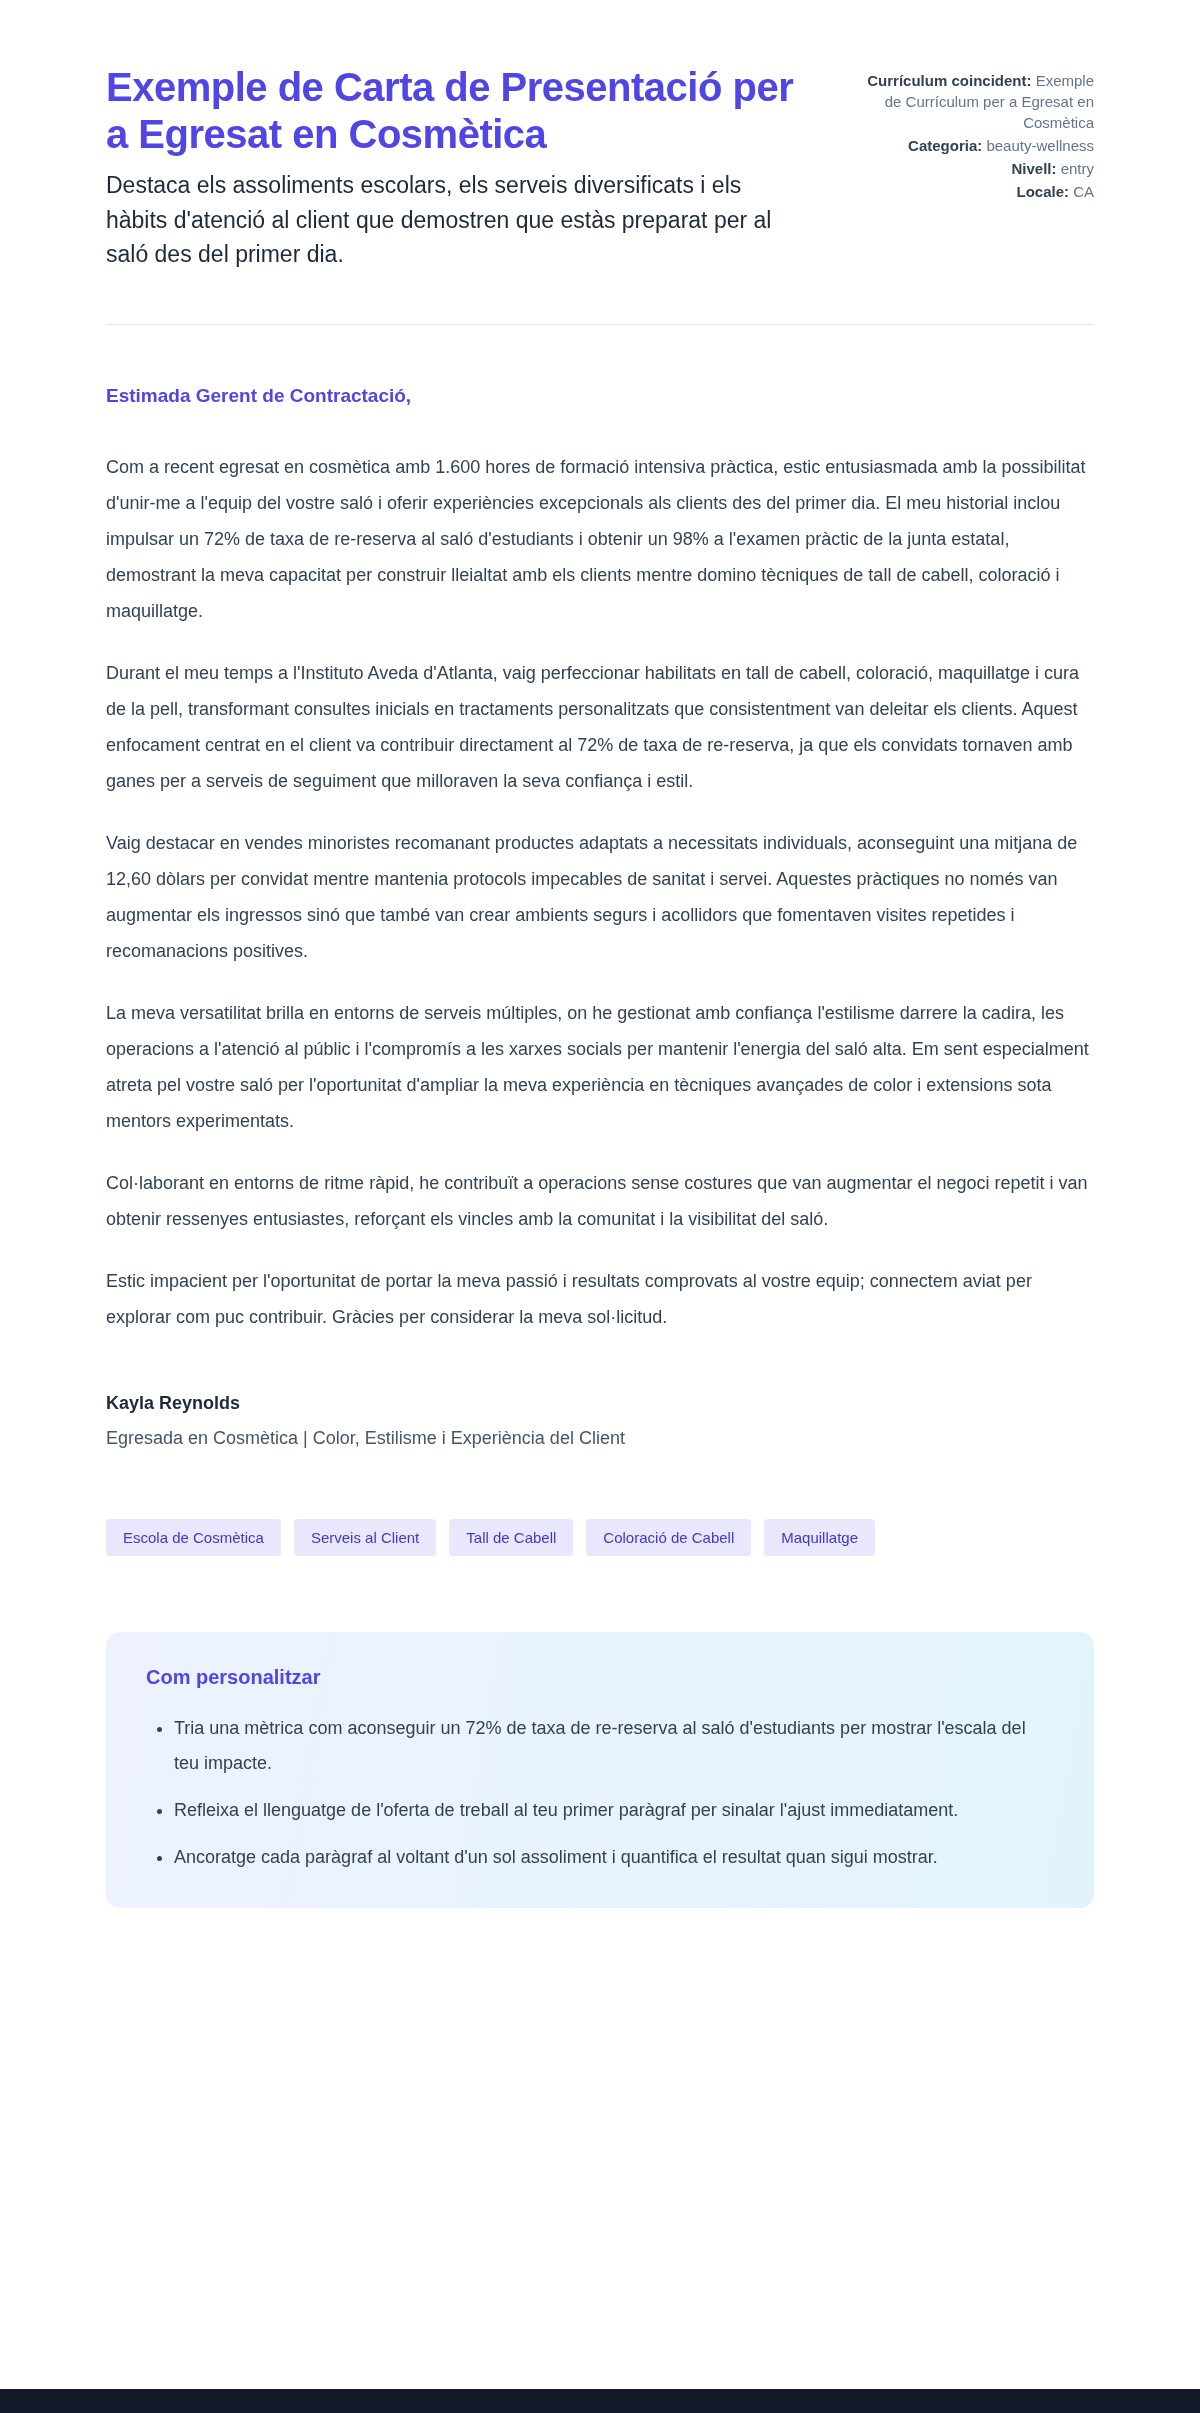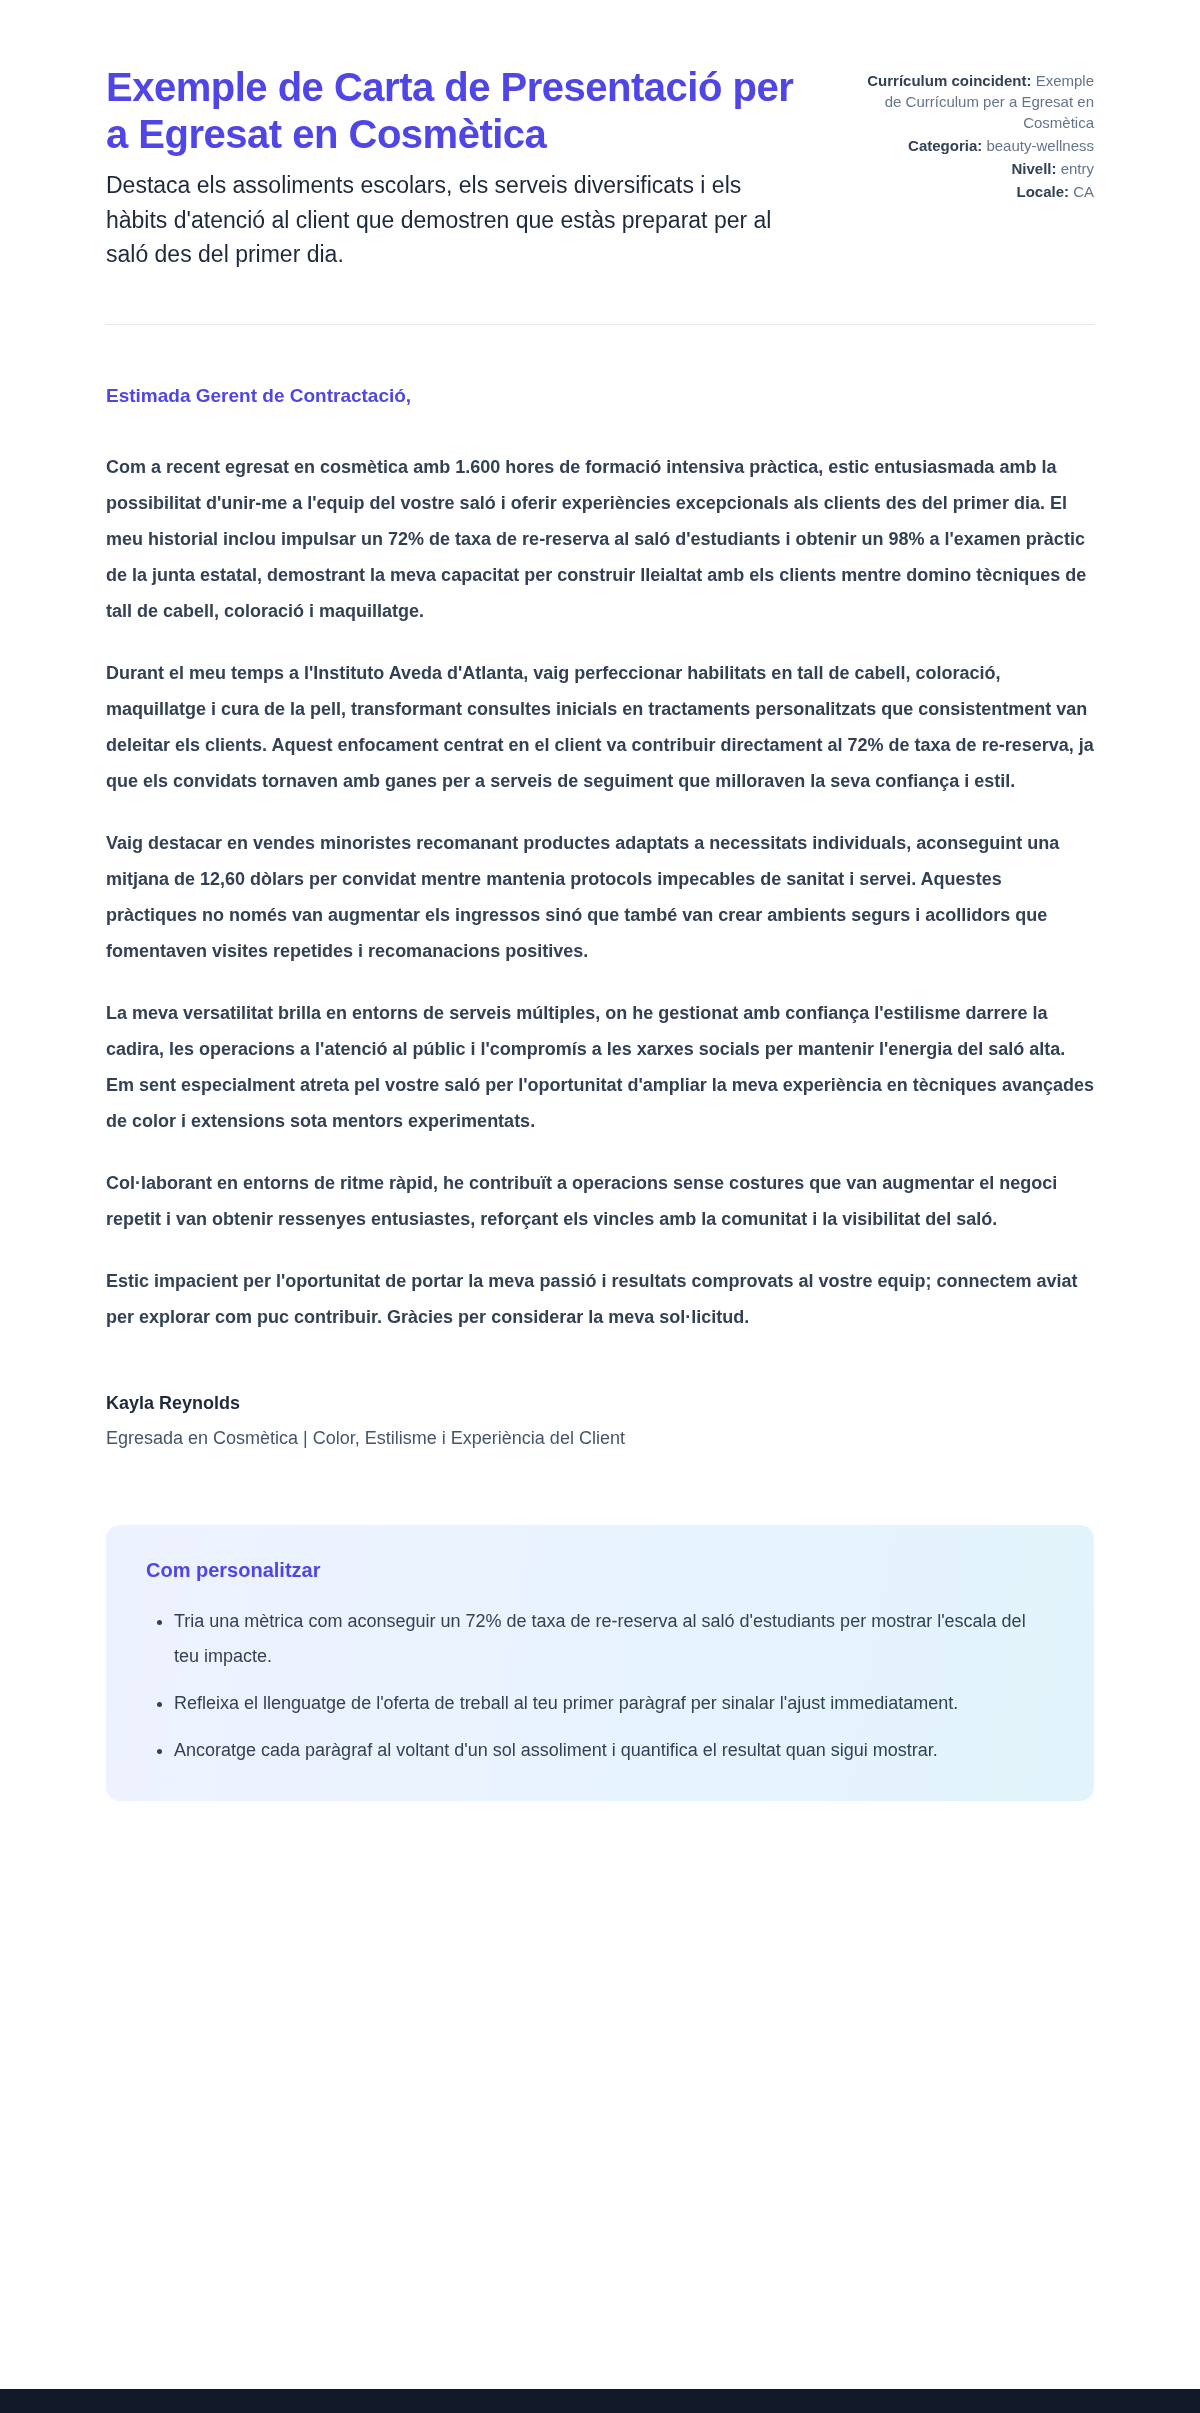--- a/index.html
+++ b/index.html
@@ -74,21 +74,20 @@
     font-size:19px;
     font-weight:700;
     color:var(--accent);
   }
   .letter-body{margin-top:42px;}
   .letter-body p{
     margin:0 0 26px 0;
     font-size:18px;
     line-height:2.0;
     color:var(--body);
-    font-weight:bold;
   }
   
   .signature{margin-top:58px;}
   .signature-name{
     margin:0 0 14px 0;
     font-size:18px;
     font-weight:700;
     color:var(--ink);
   }
   .signature-title{
@@ -186,20 +185,27 @@
       <p>La meva versatilitat brilla en entorns de serveis múltiples, on he gestionat amb confiança l'estilisme darrere la cadira, les operacions a l'atenció al públic i l'compromís a les xarxes socials per mantenir l'energia del saló alta. Em sent especialment atreta pel vostre saló per l'oportunitat d'ampliar la meva experiència en tècniques avançades de color i extensions sota mentors experimentats.</p>
       <p>Col·laborant en entorns de ritme ràpid, he contribuït a operacions sense costures que van augmentar el negoci repetit i van obtenir ressenyes entusiastes, reforçant els vincles amb la comunitat i la visibilitat del saló.</p>
       <p>Estic impacient per l'oportunitat de portar la meva passió i resultats comprovats al vostre equip; connectem aviat per explorar com puc contribuir. Gràcies per considerar la meva sol·licitud.</p>
     </div>
 
     <div class="signature">
       <p class="signature-name">Kayla Reynolds</p>
       <p class="signature-title">Egresada en Cosmètica | Color, Estilisme i Experiència del Client</p>
     </div>
 
+    <div class="tags">
+      <span class="tag">Escola de Cosmètica</span>
+      <span class="tag">Serveis al Client</span>
+      <span class="tag">Tall de Cabell</span>
+      <span class="tag">Coloració de Cabell</span>
+      <span class="tag">Maquillatge</span>
+    </div>
 
     <div class="callout">
       <h2 class="callout-title">Com personalitzar</h2>
       <ul class="callout-list">
         <li>Tria una mètrica com aconseguir un 72% de taxa de re-reserva al saló d'estudiants per mostrar l'escala del teu impacte.</li>
         <li>Refleixa el llenguatge de l'oferta de treball al teu primer paràgraf per sinalar l'ajust immediatament.</li>
         <li>Ancoratge cada paràgraf al voltant d'un sol assoliment i quantifica el resultat quan sigui mostrar.</li>
       </ul>
     </div>
 

